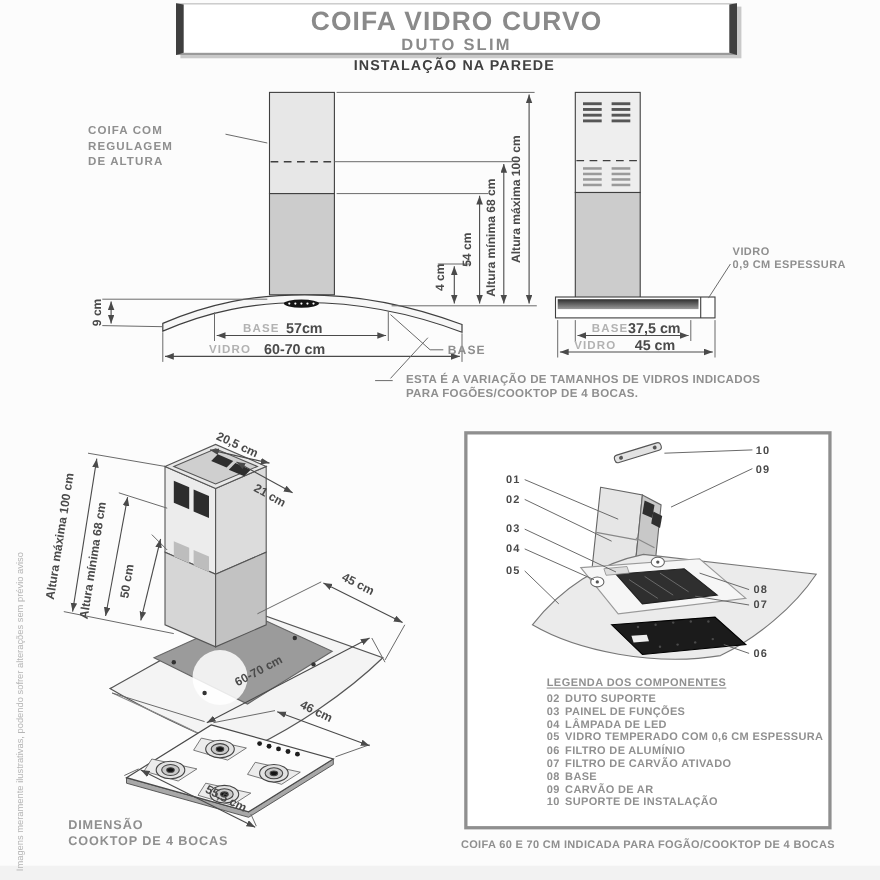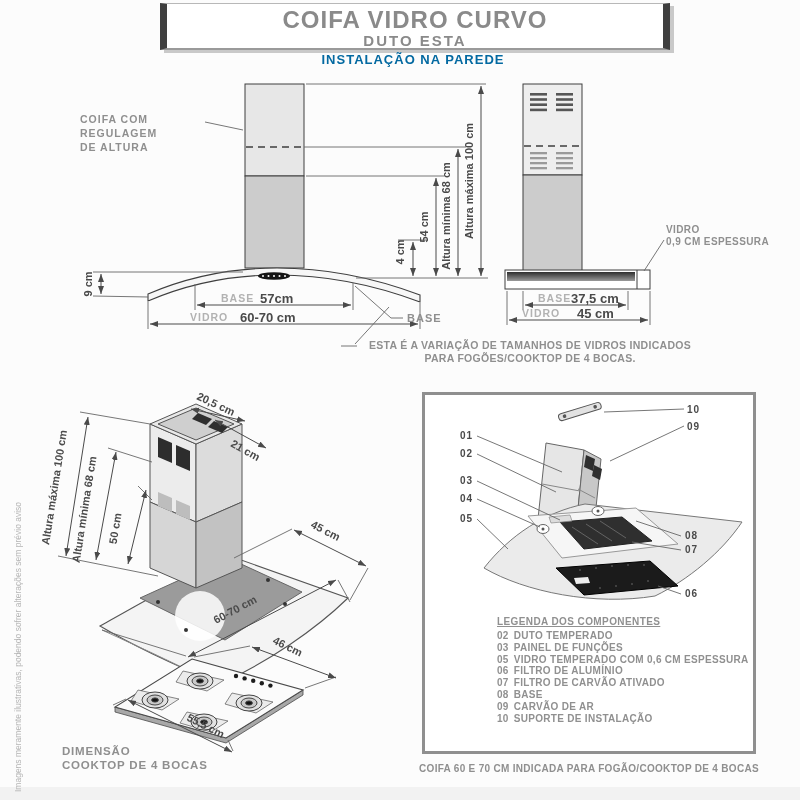--- a/index.html
+++ b/index.html
@@ -7,27 +7,27 @@
         font-family:"Liberation Sans",sans-serif;padding-left:28px;}
   .bottom-band{position:absolute;left:0;top:787px;width:800px;height:13px;background:#f2f2f2;}
   
   .title-box{position:absolute;left:160px;top:3px;width:496px;height:44px;background:#fff;
     border-top:1px solid #b8b8b8;border-bottom:2px solid #9a9a9a;
     border-left:7px solid #3f3f3f;border-right:7px solid #3f3f3f;
     box-shadow:4px 3px 0 #c9c9c9;text-align:center;}
   .title-box h1{margin:2px 0 0 0;font-size:24px;font-weight:bold;color:#8a8a8a;letter-spacing:1px;}
   .title-box h2{margin:-2px 0 0 0;font-size:15px;font-weight:bold;color:#8a8a8a;letter-spacing:2px;}
   .subtitle{position:absolute;left:165px;top:52px;width:496px;text-align:center;
-    font-size:13px;font-weight:bold;color:#0369a1;letter-spacing:1px;}
+    font-size:13px;font-weight:bold;color:#404040;letter-spacing:1px;}
   .duct-label{position:absolute;left:80px;top:112px;font-size:10.5px;font-weight:bold;
     color:#8f8f8f;letter-spacing:1px;line-height:14px;}
   .glass-note{position:absolute;left:666px;top:224px;font-size:10px;font-weight:bold;
     color:#8f8f8f;letter-spacing:.4px;line-height:12px;}
   .front-note{position:absolute;left:369px;top:339px;font-size:10.5px;font-weight:bold;
-    color:#8f8f8f;letter-spacing:.3px;line-height:13px;text-align:center;}
+    color:#8f8f8f;letter-spacing:.3px;line-height:13px;}
   .iso-caption{position:absolute;left:62px;top:744px;font-size:11.5px;font-weight:bold;
     color:#8f8f8f;letter-spacing:.8px;line-height:14px;}
   .panel{position:absolute;left:422px;top:392px;width:328px;height:356px;background:#fff;
     border:3px solid #8f8f8f;}
   .legend{position:absolute;left:473px;top:616px;font-size:10px;font-weight:bold;color:#909090;margin-left:24px;}
   .legend-title{text-decoration:underline;letter-spacing:.4px;margin-bottom:3px;}
   .legend-row{line-height:11.8px;letter-spacing:.3px;white-space:nowrap;}
   .legend-row .num{margin-right:5px;}
   .footer-note{position:absolute;left:409px;top:763px;width:360px;text-align:center;
     font-size:10px;font-weight:bold;color:#8f8f8f;letter-spacing:.3px;}
@@ -44,21 +44,21 @@
   .xl{stroke:#686868;stroke-width:.9;fill:none;}
 </style>
 </head>
 <body>
 
 <div class="page">
   <div class="bottom-band"></div>
 
   <div class="title-box">
     <h1>COIFA VIDRO CURVO</h1>
-    <h2>DUTO ESTA</h2>
+    <h2>DUTO SLIM</h2>
   </div>
   <div class="subtitle">INSTALAÇÃO NA PAREDE</div>
 
   <div class="panel"></div>
 
   <svg class="drawing" width="800" height="800" viewBox="0 0 800 800">
     <defs>
       <marker id="ae" markerWidth="9" markerHeight="7" refX="8" refY="3" orient="auto">
         <path d="M0,0 L8,3 L0,6 Z" fill="#4a4a4a"></path>
       </marker>
@@ -335,22 +335,23 @@
     <div>PARA FOGÕES/COOKTOP DE 4 BOCAS.</div>
   </div>
 
   <div class="iso-caption">
     <div>DIMENSÃO</div>
     <div>COOKTOP DE 4 BOCAS</div>
   </div>
 
   <div class="legend">
     <div class="legend-title">LEGENDA DOS COMPONENTES</div>
-    <div class="legend-row"><span class="num">02</span><span>DUTO TEMPERADO</span></div>
+    <div class="legend-row"><span class="num">02</span><span>DUTO SUPORTE</span></div>
     <div class="legend-row"><span class="num">03</span><span>PAINEL DE FUNÇÕES</span></div>
+    <div class="legend-row"><span class="num">04</span><span>LÂMPADA DE LED</span></div>
     <div class="legend-row"><span class="num">05</span><span>VIDRO TEMPERADO COM 0,6 CM ESPESSURA</span></div>
     <div class="legend-row"><span class="num">06</span><span>FILTRO DE ALUMÍNIO</span></div>
     <div class="legend-row"><span class="num">07</span><span>FILTRO DE CARVÃO ATIVADO</span></div>
     <div class="legend-row"><span class="num">08</span><span>BASE</span></div>
     <div class="legend-row"><span class="num">09</span><span>CARVÃO DE AR</span></div>
     <div class="legend-row"><span class="num">10</span><span>SUPORTE DE INSTALAÇÃO</span></div>
   </div>
 
   <div class="footer-note">COIFA 60 E 70 CM INDICADA PARA FOGÃO/COOKTOP DE 4 BOCAS</div>
   <div class="disclaimer">Imagens meramente ilustrativas, podendo sofrer alterações sem prévio aviso</div>

